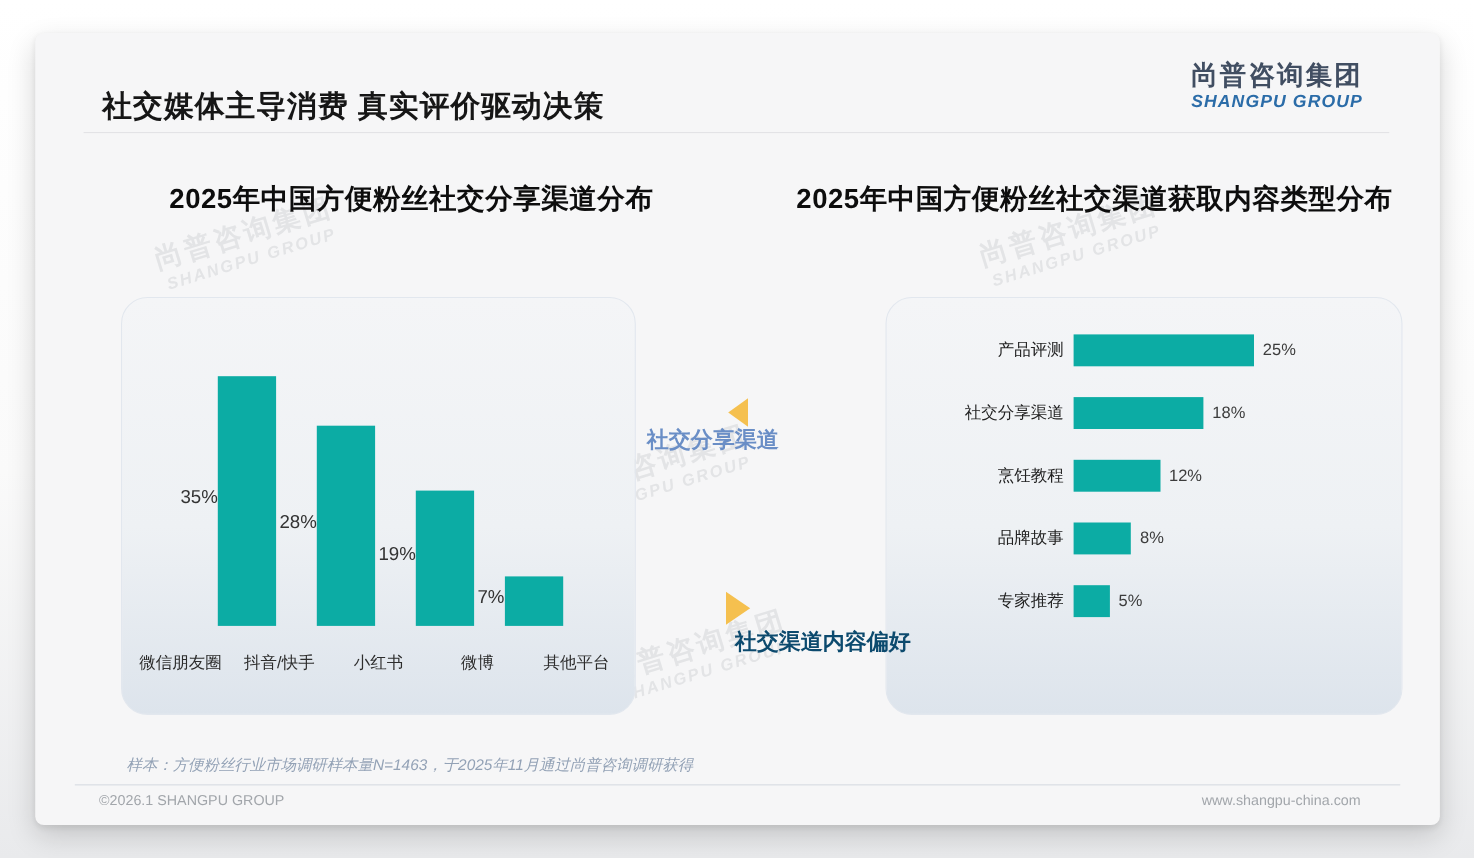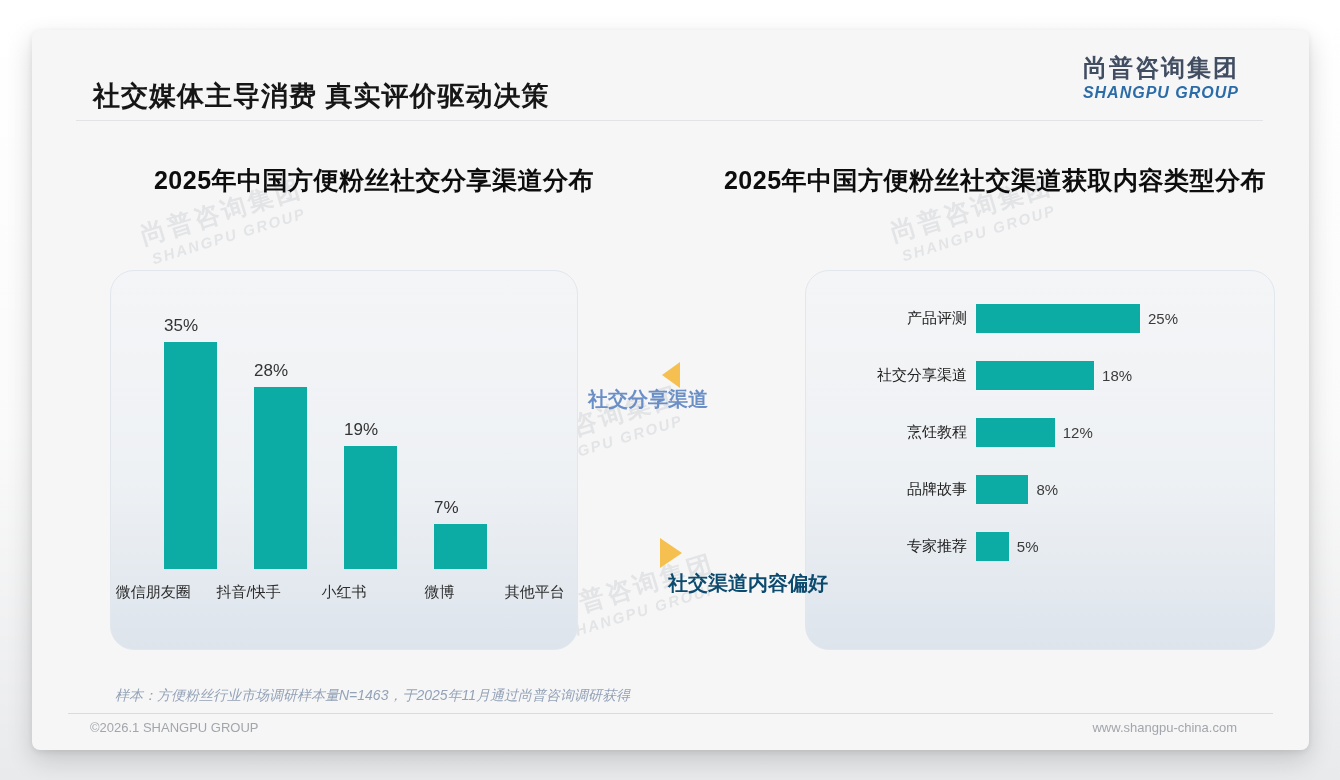--- a/index.html
+++ b/index.html
@@ -33,24 +33,24 @@
   .chart-title.right { left:963px; }
   
   .card { position:absolute; top:240px; height:380px; border-radius:24px; z-index:1;
     background:linear-gradient(180deg,#f4f5f7 0%,#eef1f4 55%,#dde4ec 100%);
     border:1px solid #e2e7ee;
   }
   .card.left  { left:78px;  width:468px; }
   .card.right { left:773px; width:470px; }
   
   .vchart { display:flex; align-items:flex-end; justify-content:center; height:298px; margin-top:0; }
-  .vcol { width:90px; display:flex; flex-direction:column; align-items:flex-start;margin-top:40px; }
+  .vcol { width:90px; display:flex; flex-direction:row; align-items:center;margin-top:40px; }
   .vval { font-size:17px; color:#333; margin-bottom:6px; }
   .vbar { width:53px; }
-  .vcats { display:flex; justify-content:center; margin-top:14px;gap:11px; }
+  .vcats { display:flex; justify-content:center; margin-top:24px; }
   .vcat { width:90px; text-align:center; font-size:15px; color:#2d2d2d; white-space:nowrap; }
   
   .hchart { padding-top:33px; }
   .hrow { display:flex; align-items:center; height:29px; margin-bottom:28px; }
   .hlabel { width:170px; text-align:right; padding-right:9px; font-size:15px; color:#222; white-space:nowrap; }
   .hbar { height:29px; }
   .hval { margin-left:8px; font-size:15px; color:#3c3c3c; }
   
   .annot { position:absolute; z-index:3; }
   .tri-left { width:0; height:0; border-top:13px solid transparent; border-bottom:13px solid transparent; }

